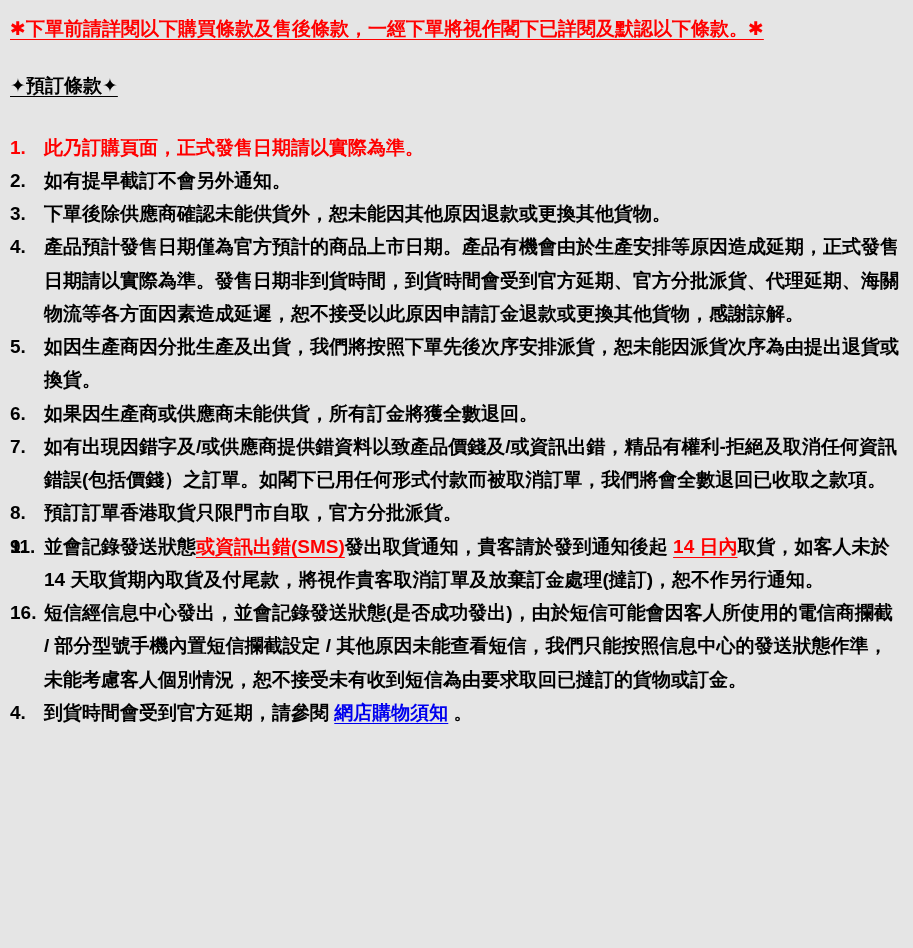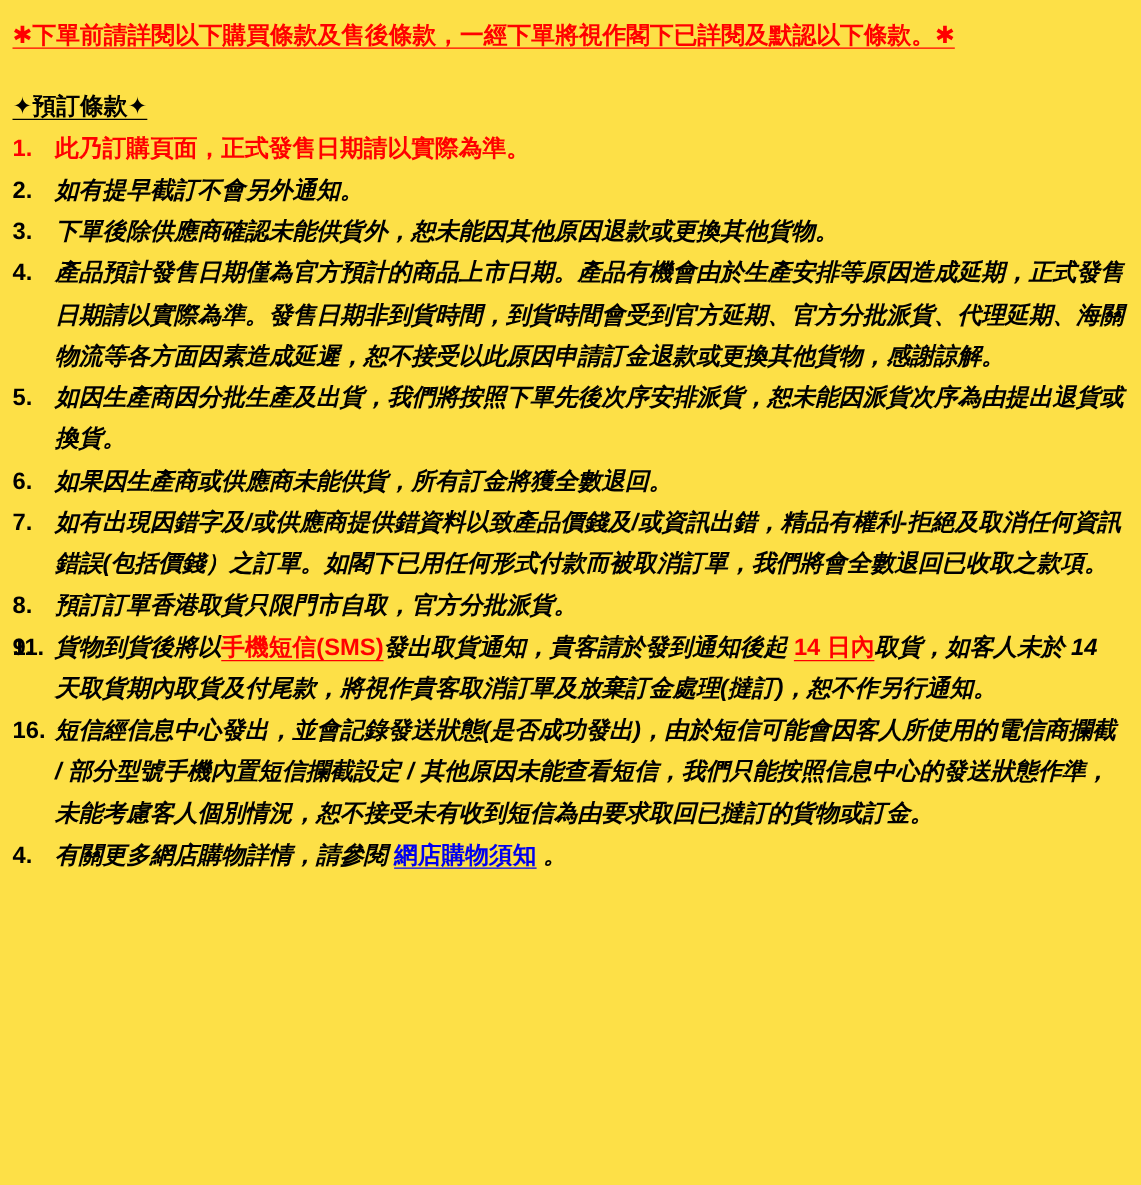--- a/index.html
+++ b/index.html
@@ -5,56 +5,56 @@
   * { box-sizing: border-box; }
   html, body {
     margin: 0;
     padding: 0;
     background: #ffffff;
   }
   .page {
     width: 913px;
     min-height: 948px;
     padding: 12px 14px 20px 10px;
-    background: #fde047;
+    background: #e5e5e5;
     font-family: "Liberation Sans", "DejaVu Sans", sans-serif;
     font-weight: bold;
     color: #000000;
     font-size: 19px;
     line-height: 1.75;
   }
   .notice {
     color: #ff0000;
     text-decoration: underline;
     text-underline-offset: 4px;
     margin-bottom: 24px;
   }
   .section-title {
     color: #000000;
     text-decoration: underline;
     text-underline-offset: 4px;
-    margin-bottom: 0;
+    margin-bottom: 28px;
   }
   .terms-list {
     list-style: none;
     margin: 0;
     padding: 0;
   }
   .term-item {
     position: relative;
     padding-left: 34px;
   }
   .term-number {
     position: absolute;
     left: 0;
     top: 0;
     white-space: nowrap;
   }
   .term-number.red { color: #ff0000; }
-  .seg-normal { color: #000000; font-style: italic; }
+  .seg-normal { color: #000000; }
   .seg-red { color: #ff0000; }
   .seg-red-underline {
     color: #ff0000;
     text-decoration: underline;
     text-underline-offset: 4px;
   }
   .seg-link {
     color: #0000ee;
     text-decoration: underline;
     text-underline-offset: 4px;
@@ -72,17 +72,17 @@
   <ol class="terms-list">
       <li class="term-item"><span class="term-number red">1.</span><span class="term-text"><span class="seg-red">此乃訂購頁面，正式發售日期請以實際為準。</span></span></li>
       <li class="term-item"><span class="term-number">2.</span><span class="term-text"><span class="seg-normal">如有提早截訂不會另外通知。</span></span></li>
       <li class="term-item"><span class="term-number">3.</span><span class="term-text"><span class="seg-normal">下單後除供應商確認未能供貨外，恕未能因其他原因退款或更換其他貨物。</span></span></li>
       <li class="term-item"><span class="term-number">4.</span><span class="term-text"><span class="seg-normal">產品預計發售日期僅為官方預計的商品上市日期。產品有機會由於生產安排等原因造成延期，正式發售日期請以實際為準。發售日期非到貨時間，到貨時間會受到官方延期、官方分批派貨、代理延期、海關物流等各方面因素造成延遲，恕不接受以此原因申請訂金退款或更換其他貨物，感謝諒解。</span></span></li>
       <li class="term-item"><span class="term-number">5.</span><span class="term-text"><span class="seg-normal">如因生產商因分批生產及出貨，我們將按照下單先後次序安排派貨，恕未能因派貨次序為由提出退貨或換貨。</span></span></li>
       <li class="term-item"><span class="term-number">6.</span><span class="term-text"><span class="seg-normal">如果因生產商或供應商未能供貨，所有訂金將獲全數退回。</span></span></li>
       <li class="term-item"><span class="term-number">7.</span><span class="term-text"><span class="seg-normal">如有出現因錯字及/或供應商提供錯資料以致產品價錢及/或資訊出錯，精品有權利-拒絕及取消任何資訊錯誤(包括價錢）之訂單。如閣下已用任何形式付款而被取消訂單，我們將會全數退回已收取之款項。</span></span></li>
       <li class="term-item"><span class="term-number">8.</span><span class="term-text"><span class="seg-normal">預訂訂單香港取貨只限門市自取，官方分批派貨。</span></span></li>
       <li class="term-item"><span class="term-number">9.</span></li>
-      <li class="term-item"><span class="term-number">11.</span><span class="term-text"><span class="seg-normal">貨物到貨後將以</span><span class="seg-red-underline">手機短信(SMS)</span><span class="seg-normal">發出取貨通知，貴客請於發到通知後起 </span><span class="seg-red-underline">14 日內</span><span class="seg-normal">取貨，如客人未於 14 天取貨期內取貨及付尾款，將視作貴客取消訂單及放棄訂金處理(撻訂)，恕不作另行通知。</span></span></li>
+      <li class="term-item"><span class="term-number">11.</span><span class="term-text"><span class="seg-normal">並會記錄發送狀態</span><span class="seg-red-underline">或資訊出錯(SMS)</span><span class="seg-normal">發出取貨通知，貴客請於發到通知後起 </span><span class="seg-red-underline">14 日內</span><span class="seg-normal">取貨，如客人未於 14 天取貨期內取貨及付尾款，將視作貴客取消訂單及放棄訂金處理(撻訂)，恕不作另行通知。</span></span></li>
       <li class="term-item"><span class="term-number">16.</span><span class="term-text"><span class="seg-normal">短信經信息中心發出，並會記錄發送狀態(是否成功發出)，由於短信可能會因客人所使用的電信商攔截 / 部分型號手機內置短信攔截設定 / 其他原因未能查看短信，我們只能按照信息中心的發送狀態作準，未能考慮客人個別情況，恕不接受未有收到短信為由要求取回已撻訂的貨物或訂金。</span></span></li>
-      <li class="term-item"><span class="term-number">4.</span><span class="term-text"><span class="seg-normal">有關更多網店購物詳情，請參閱 </span><a href="#" class="seg-link">網店購物須知</a><span class="seg-normal"> 。</span></span></li>
+      <li class="term-item"><span class="term-number">4.</span><span class="term-text"><span class="seg-normal">到貨時間會受到官方延期，請參閱 </span><a href="#" class="seg-link">網店購物須知</a><span class="seg-normal"> 。</span></span></li>
     </ol>
 </div>
 
 </body></html>

